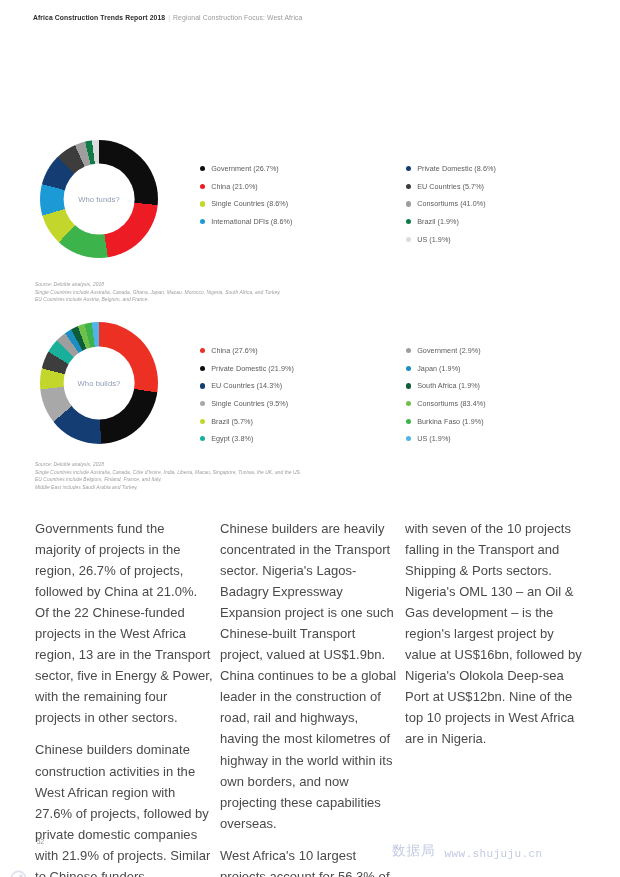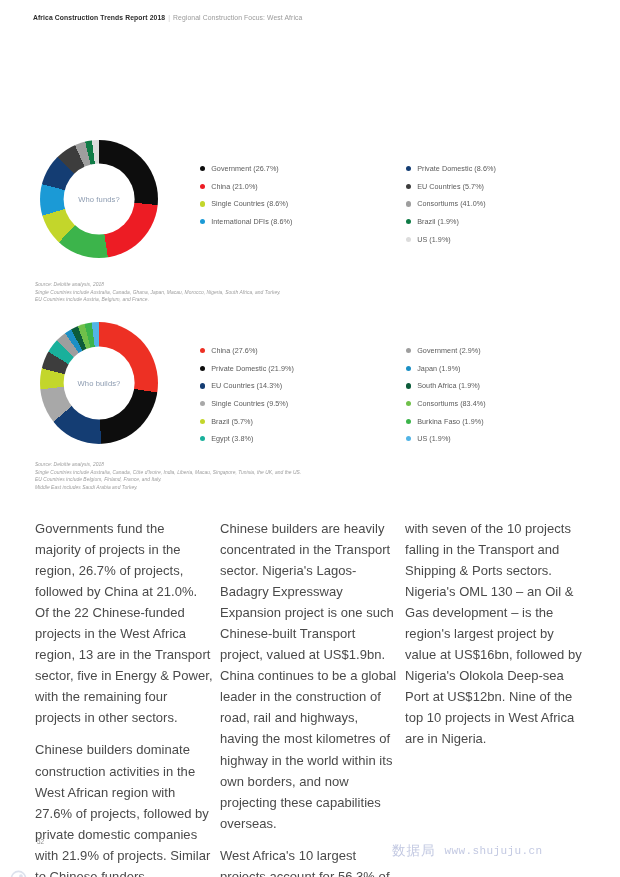--- a/index.html
+++ b/index.html
@@ -175,21 +175,21 @@
     font-weight: bold;
     margin-left: 2px;
     letter-spacing: .5px;
     margin-top: 40px;
   }
   .watermark {
     position: absolute;
     left: 392px;
     top: 842px;
     display: flex;
-    align-items: center;
+    align-items: flex-end;
     color: #c3c9e2;
     white-space: nowrap;
   }
   .watermark .wm-cn {
     font-size: 13.5px;
     letter-spacing: 1px;
   }
   .watermark .wm-url {
     font-family: "Liberation Mono", monospace;
     font-size: 11px;

